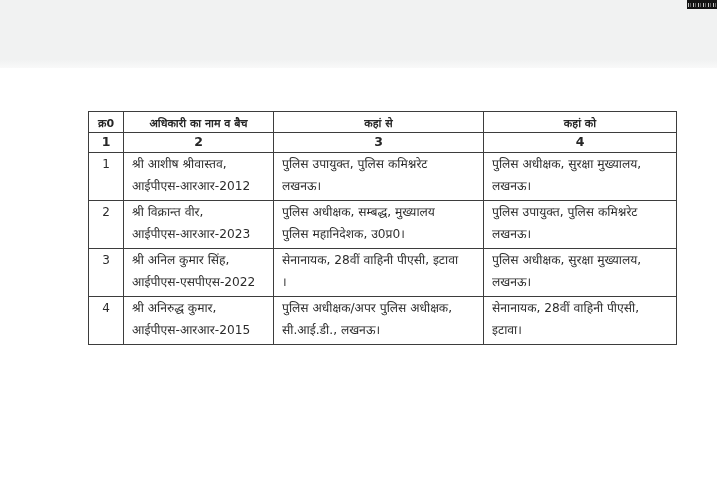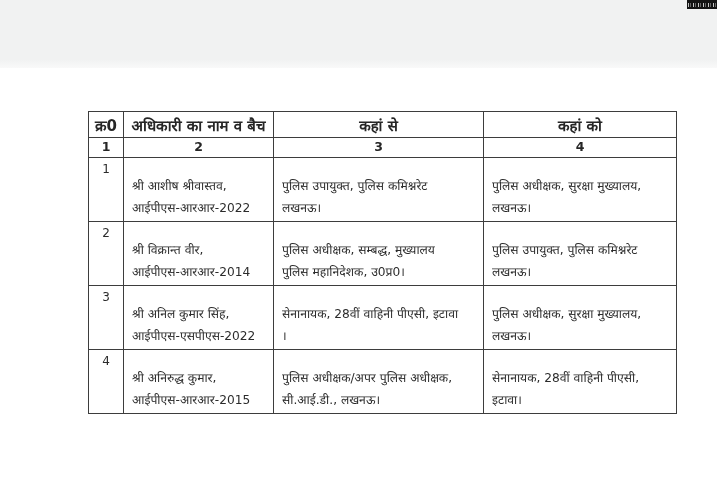--- a/index.html
+++ b/index.html
@@ -50,21 +50,21 @@
     table-layout: fixed;
     color: #262626;
     background: #ffffff;
   }
   .doc-table th, .doc-table td {
     border: 1px solid #3d3d3d;
     vertical-align: top;
     overflow: hidden;
   }
   .doc-table th {
-    font-size: 15px;
+    font-size: 11px;
     font-weight: bold;
     text-align: center;
     padding: 3px 2px 2px 2px;
     height: 21px;
     white-space: nowrap;
   }
   tr.colnum-row td {
     font-size: 12.5px;
     font-weight: bold;
     text-align: center;
@@ -74,21 +74,21 @@
   tr.data-row { height: 48px; }
   td.sno {
     text-align: center;
     font-size: 12px;
     padding-top: 4px;
     color: #2b2b2b;
   }
   td.txt {
     font-size: 12.2px;
     line-height: 22px;
-    padding: 17px 4px 2px 8px;
+    padding: 0 4px 2px 8px;
     color: #2b2b2b;
   }
   td.txt .ln { display: block; white-space: nowrap; }
 </style>
 </head>
 <body>
 
 <div class="screen">
 
   <div class="top-band"></div>
@@ -115,37 +115,37 @@
         <td>1</td>
         <td>2</td>
         <td>3</td>
         <td>4</td>
       </tr>
 
       <tr class="data-row">
         <td class="sno">1</td>
         <td class="txt">
           <span class="ln">श्री आशीष श्रीवास्तव,</span>
-          <span class="ln">आईपीएस-आरआर-2022</span>
+          <span class="ln">आईपीएस-आरआर-2012</span>
         </td>
         <td class="txt">
           <span class="ln">पुलिस उपायुक्त, पुलिस कमिश्नरेट</span>
           <span class="ln">लखनऊ।</span>
         </td>
         <td class="txt">
           <span class="ln">पुलिस अधीक्षक, सुरक्षा मुख्यालय,</span>
           <span class="ln">लखनऊ।</span>
         </td>
       </tr>
 
       <tr class="data-row">
         <td class="sno">2</td>
         <td class="txt">
           <span class="ln">श्री विक्रान्त वीर,</span>
-          <span class="ln">आईपीएस-आरआर-2014</span>
+          <span class="ln">आईपीएस-आरआर-2023</span>
         </td>
         <td class="txt">
           <span class="ln">पुलिस अधीक्षक, सम्बद्ध, मुख्यालय</span>
           <span class="ln">पुलिस महानिदेशक, उ0प्र0।</span>
         </td>
         <td class="txt">
           <span class="ln">पुलिस उपायुक्त, पुलिस कमिश्नरेट</span>
           <span class="ln">लखनऊ।</span>
         </td>
       </tr>

